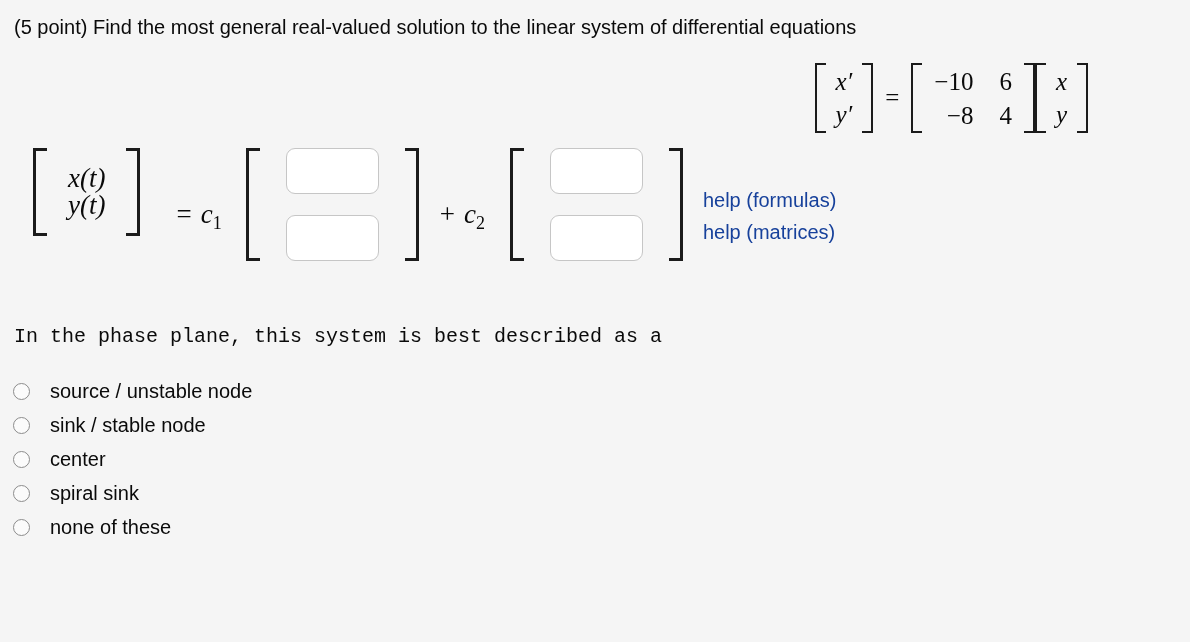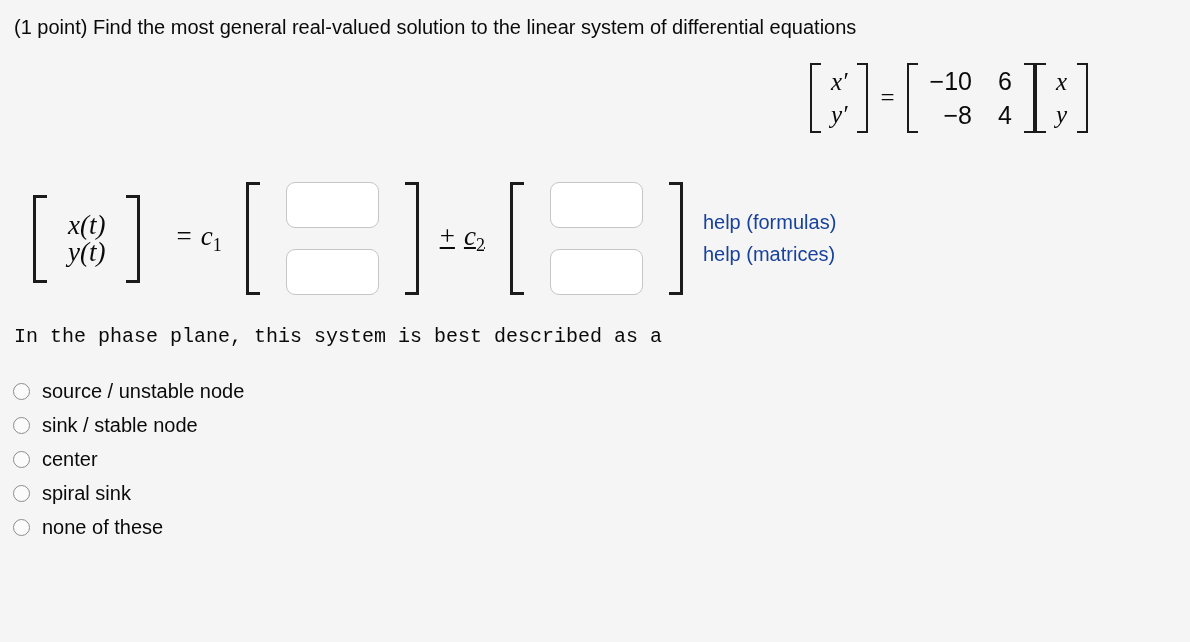--- a/index.html
+++ b/index.html
@@ -10,52 +10,52 @@
   .statement{position:absolute;left:14px;top:16px;font-size:20px;margin:0;}
 
   
   .display-eq{position:absolute;top:63px;right:102px;height:70px;display:flex;align-items:stretch;}
   .mvec{display:flex;align-items:stretch;}
   .br-l{width:9px;border-style:solid;border-color:#1b1b1b;border-width:2px 0 2px 2px;}
   .br-r{width:9px;border-style:solid;border-color:#1b1b1b;border-width:2px 2px 2px 0;}
   .mcol{display:flex;flex-direction:column;justify-content:space-around;padding:2px 10px;
         font-family:"Liberation Serif",serif;font-style:italic;font-size:25px;line-height:1;}
   .mgrid{display:grid;grid-template-columns:auto auto;column-gap:26px;row-gap:9px;align-content:center;
-        padding:2px 12px;font-family:Liberation Sans, sans-serif;font-size:25px;line-height:1;justify-items:end;}
+        padding:2px 12px;font-family:Liberation Serif, serif;font-size:25px;line-height:1;justify-items:end;}
   .meq{align-self:center;font-family:"Liberation Serif",serif;font-size:25px;margin:0 12px;}
 
   
-  .answer-row{position:absolute;left:33px;top:170px;height:137px;display:flex;align-items:center;}
+  .answer-row{position:absolute;left:33px;top:148px;height:137px;display:flex;align-items:flex-start;}
   .answer-row .br-l{width:11px;border-width:3px 0 3px 3px;}
   .answer-row .br-r{width:11px;border-width:3px 3px 3px 0;}
   .xy-col{display:flex;flex-direction:column;justify-content:space-between;padding:17px 21px;
         font-family:"Liberation Serif",serif;font-style:italic;font-size:27px;line-height:1;}
   .input-col{display:flex;flex-direction:column;justify-content:center;gap:21px;padding:0 26px;}
   input.answer{width:93px;height:46px;box-sizing:border-box;border:1px solid #c6c6c6;border-radius:9px;
         background:#fff;font:18px "Liberation Sans",sans-serif;padding:0 8px;outline:none;}
   .coef{align-self:center;font-family:"Liberation Serif",serif;font-size:27px;line-height:1;white-space:nowrap;}
   .coef .op{font-style:normal;margin-right:9px;}
   .coef .cvar{font-style:italic;}
   .coef sub{font-size:18px;}
   .coef.c1{margin-left:36px;margin-right:24px;}
-  .coef.c2{margin-left:21px;margin-right:25px;text-decoration:underline;}
+  .coef.c2{margin-left:21px;margin-right:25px;}
   .help{align-self:center;display:flex;flex-direction:column;gap:9px;margin-left:20px;font-size:20px;}
   .help a{color:#17419b;text-decoration:none;cursor:pointer;}
 
   
   .question{position:absolute;left:14px;top:325px;font-size:20px;margin:0;font-family:Liberation Mono, monospace;}
   .options{position:absolute;left:13px;top:374px;display:flex;flex-direction:column;}
-  .opt{display:flex;align-items:center;height:34px;gap:12px;font-size:20px;cursor:pointer;}
+  .opt{display:flex;align-items:center;height:34px;gap:20px;font-size:20px;cursor:pointer;}
   .radio{appearance:none;-webkit-appearance:none;width:17px;height:17px;flex:0 0 17px;
         border:1.5px solid #8c8c8c;border-radius:50%;background:#fbfbfb;margin:0;cursor:pointer;}
 </style>
 </head>
 <body>
 
-<p class="statement">(1 point) Find the most general real-valued solution to the linear system of differential equations</p>
+<p class="statement">(5 point) Find the most general real-valued solution to the linear system of differential equations</p>
 
 <div class="display-eq">
   <div class="mvec">
     <div class="br-l"></div>
     <div class="mcol">
       <span>x′</span>
       <span>y′</span>
     </div>
     <div class="br-r"></div>
   </div>

